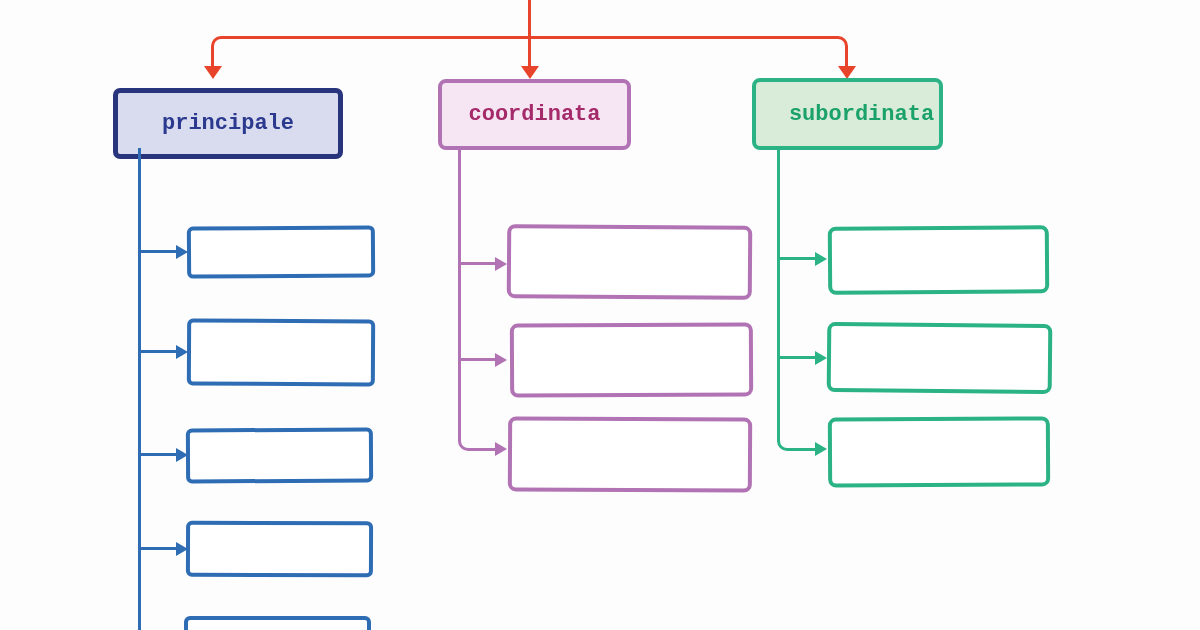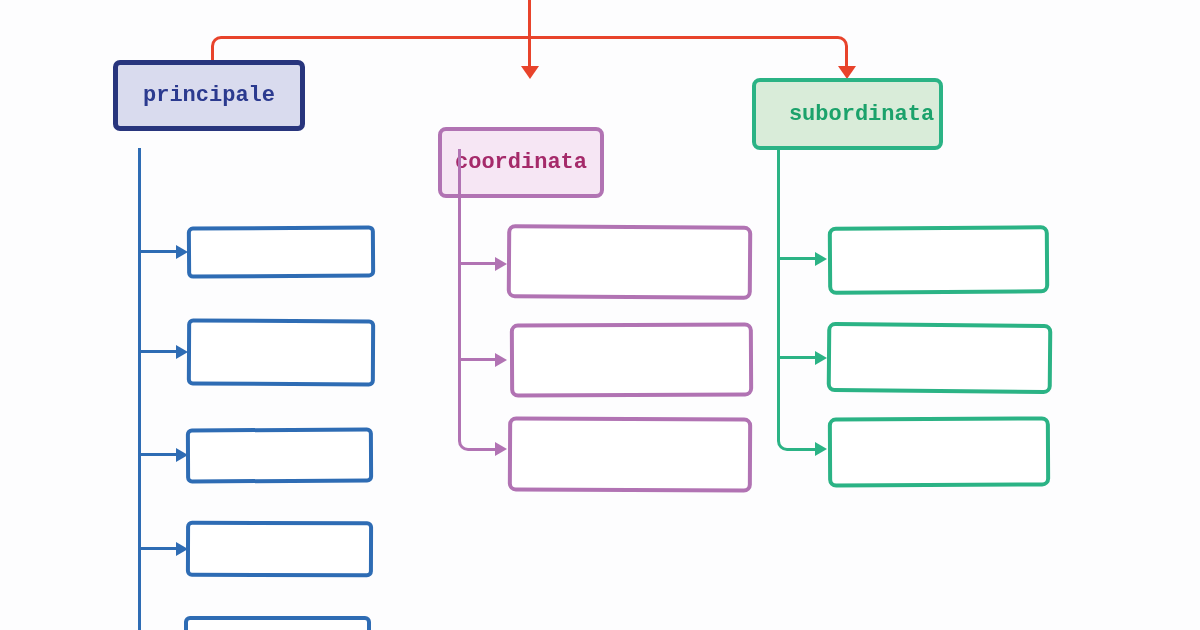--- a/index.html
+++ b/index.html
@@ -29,33 +29,32 @@
     border-top:13px solid var(--connector-red);
   }
 
   
   .node {
     box-sizing:border-box;
     display:flex; align-items:center; justify-content:center;
     font-weight:bold; font-size:22px; letter-spacing:0px;
   }
   .node-principale {
-    left:113px; top:60px; width:192px; height:71px;
+    left:113px; top:88px; width:230px; height:71px;
     background:var(--principale-fill);
     border:5px solid var(--principale-border);
     border-radius:7px;
     color:var(--principale-text);
   }
   .node-coordinata {
-    left:438px; top:79px; width:166px; height:71px;
+    left:438px; top:79px; width:193px; height:71px;
     background:var(--coordinata-fill);
     border:4px solid var(--coordinata-border);
     border-radius:8px;
     color:var(--coordinata-text);
-    margin-top:48px;
   }
   .node-subordinata {
     left:752px; top:78px; width:191px; height:72px;
     background:var(--subordinata-fill);
     border:4px solid var(--subordinata-border);
     border-radius:8px;
     color:var(--subordinata-text);
     padding-left:28px;
   }
 

